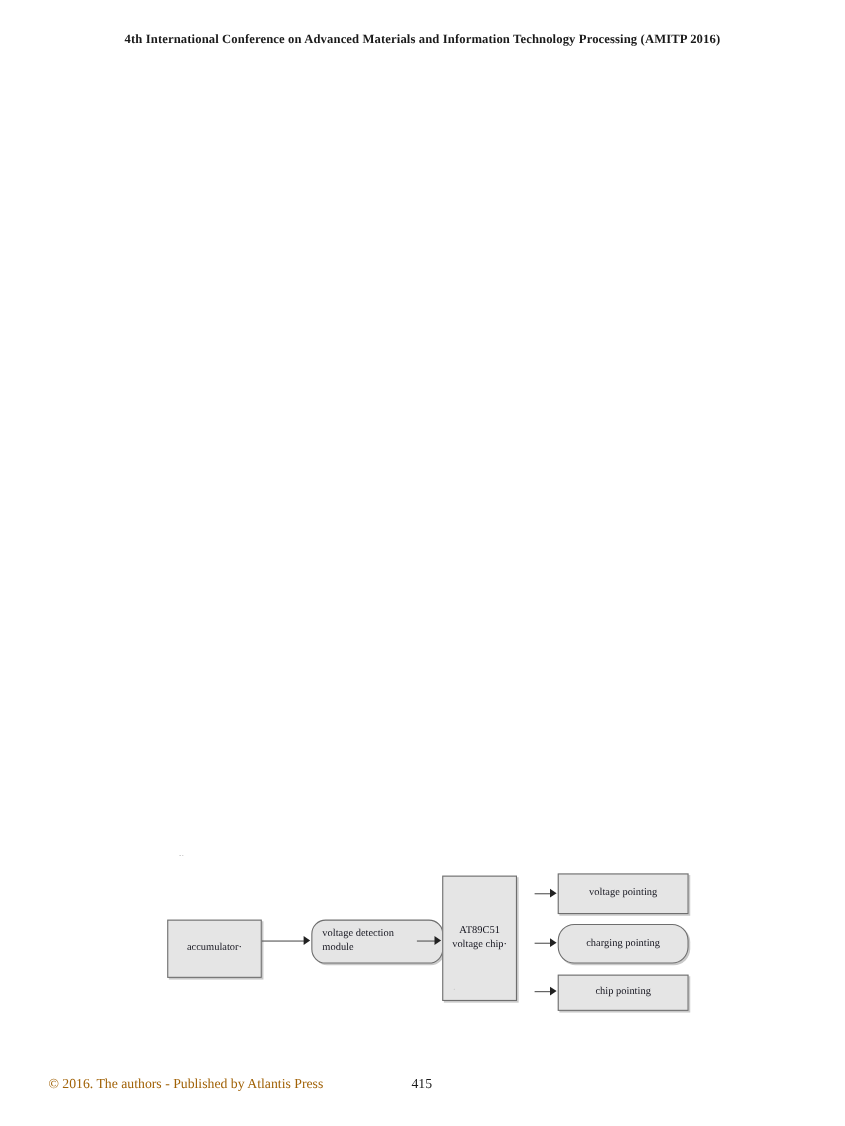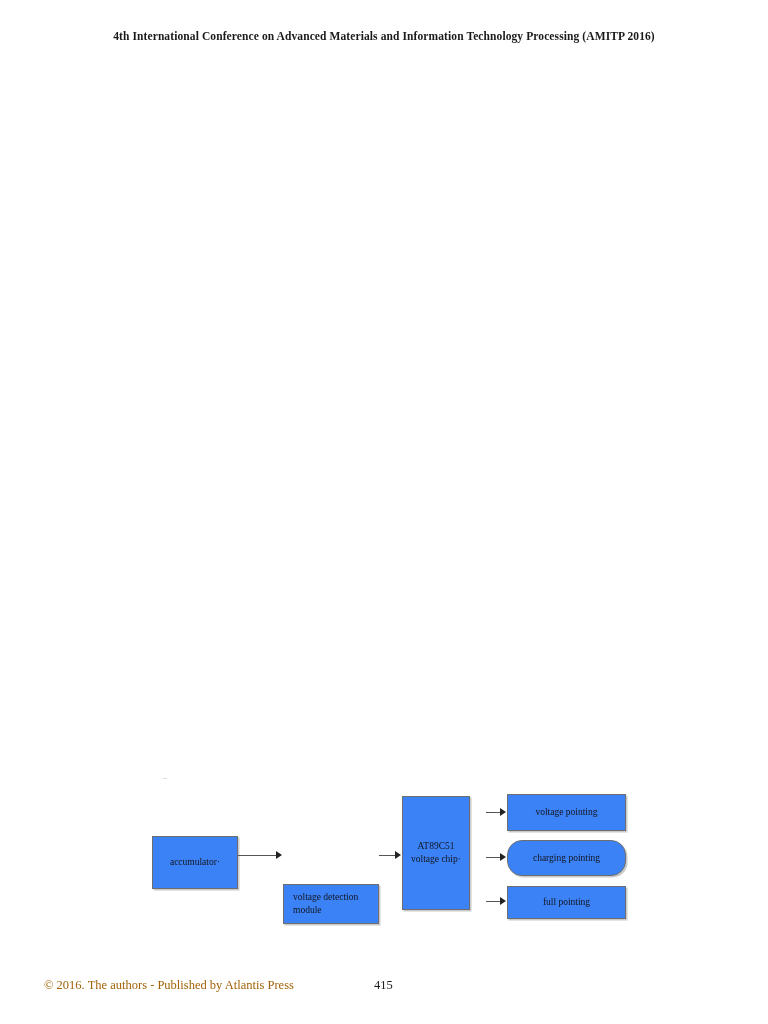--- a/index.html
+++ b/index.html
@@ -28,34 +28,34 @@
     position:absolute; left:374px; top:978px;
     font-size:12.5px; color:#1a1a1a;
   }
 
   
   .diagram { position:absolute; left:0; top:0; width:768px; height:1024px; }
 
   .nodebox {
     position:absolute;
     border:1px solid #6e6e6e;
-    background:#3b82f6;
+    background:#e5e5e5;
     box-sizing:border-box;
     box-shadow:1.5px 1.5px 0 0 #c9c9c9;
     font-size:9.5px;
     color:#15151f;
     line-height:1.35;
     display:flex;
     align-items:center;
   }
   .nodebox.center { justify-content:center; text-align:center; }
   .nodebox.leftal { justify-content:flex-start; text-align:left; padding-left:9px; }
 
   .n-accumulator   { left:152px; top:836px; width:86px;  height:53px; }
-  .n-vdm           { left:283px; top:884px; width:96px;  height:40px; }
+  .n-vdm           { left:283px; top:836px; width:120px;  height:40px;border-radius:13px; }
   .n-chip          { left:402px; top:796px; width:68px;  height:114px; }
   .n-volt          { left:507px; top:794px; width:119px; height:37px; }
   .n-charge        { left:507px; top:840px; width:119px; height:36px;border-radius:15px; }
   .n-full          { left:507px; top:886px; width:119px; height:33px; }
 
   .chip-label { width:100%; text-align:center; font-size:9.5px; }
 
   
   .wire {
     position:absolute;
@@ -124,21 +124,21 @@
 
     <div class="nodebox n-volt center">
       <span>voltage pointing</span>
     </div>
 
     <div class="nodebox n-charge center">
       <span>charging pointing</span>
     </div>
 
     <div class="nodebox n-full center">
-      <span>full pointing</span>
+      <span>chip pointing</span>
     </div>
 
   </div>
 
   <div class="footer-left">© 2016. The authors - Published by Atlantis Press</div>
 
   <div class="footer-page">415</div>
 
 </div>
 

